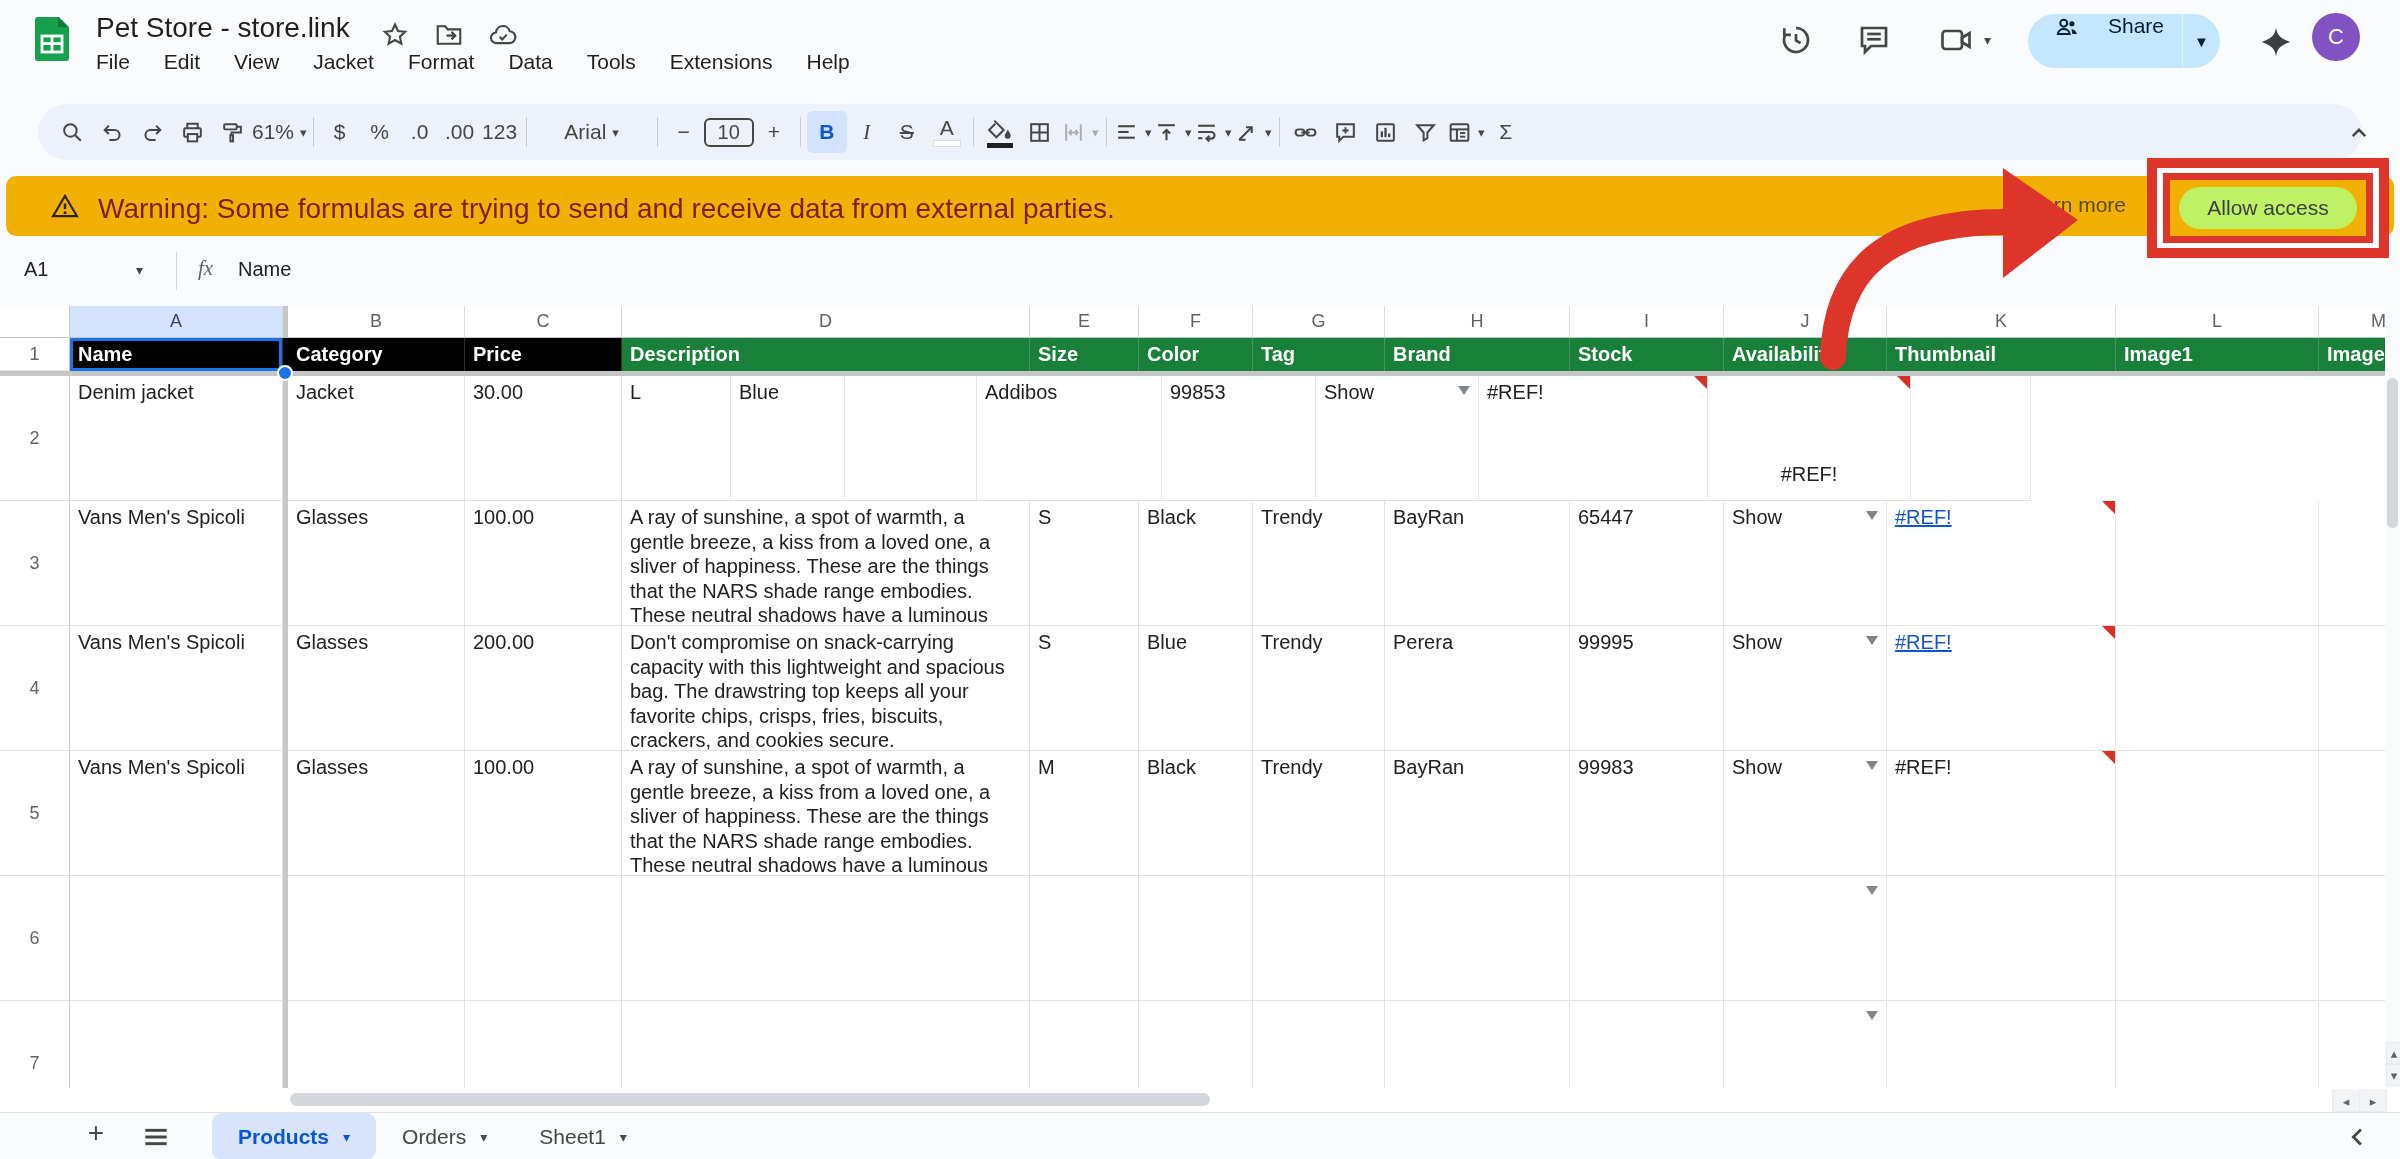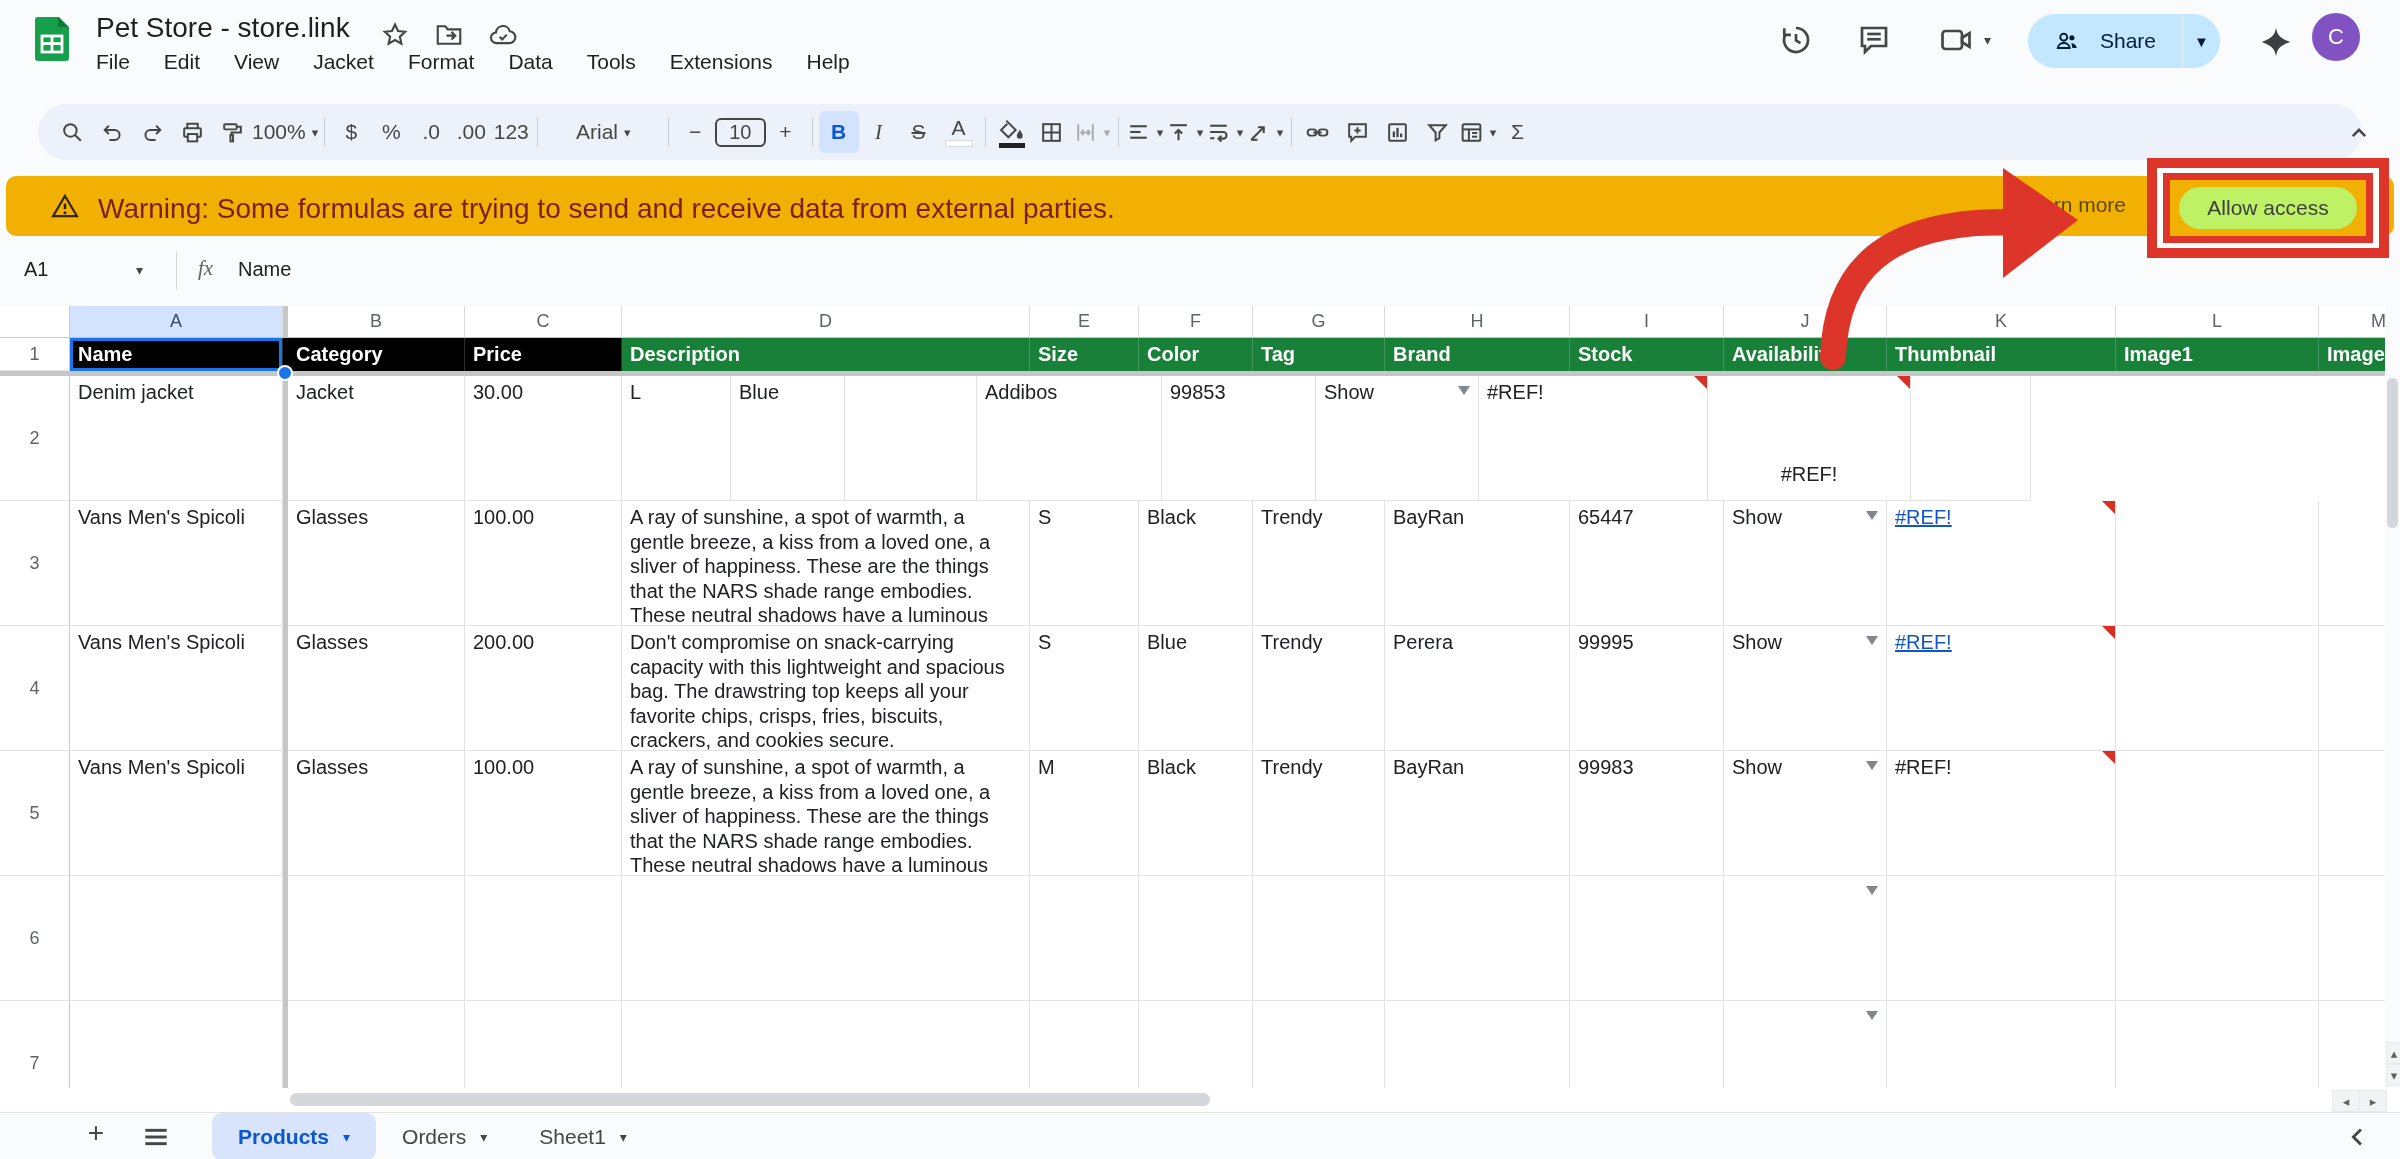--- a/index.html
+++ b/index.html
@@ -8,21 +8,21 @@
   .abs{position:absolute;}
   
   #chrome{position:absolute;left:0;top:0;width:2400px;height:104px;background:#f9fbfd;}
   #logo{position:absolute;left:28px;top:14px;width:48px;height:62px;}
   #doc-title{position:absolute;left:96px;top:12px;font-size:28px;color:#1f1f1f;}
   .title-ic{position:absolute;top:20px;width:30px;height:30px;color:#444746;}
   #menubar{position:absolute;left:96px;top:50px;display:flex;gap:34px;font-size:21px;color:#1f1f1f;}
   .menu-item{cursor:default;}
   .chrome-ic{position:absolute;top:22px;width:36px;height:36px;color:#444746;}
   #share-btn{position:absolute;left:2028px;top:14px;width:192px;height:54px;background:#c2e7ff;border-radius:27px;display:flex;align-items:center;}
-  #share-main{display:flex;align-items:center;gap:20px;padding-left:26px;width:128px;height:100%;}
+  #share-main{display:flex;gap:28px;padding-left:26px;width:128px;height:100%;}
   #share-label{font-size:21px;color:#001d35;font-weight:500;}
   #share-split{width:1px;height:54px;background:#e7f3fc;}
   #share-caret{flex:1;text-align:center;font-size:15px;color:#001d35;}
   #avatar{position:absolute;left:2312px;top:13px;width:48px;height:48px;border-radius:50%;background:#8153c2;color:#fff;font-size:22px;display:flex;align-items:center;justify-content:center;}
   
   #toolbar{position:absolute;left:38px;top:104px;width:2324px;height:56px;background:#edf2fa;border-radius:28px;display:flex;align-items:center;padding-left:14px;box-sizing:border-box;color:#444746;}
   .tb-item{display:flex;align-items:center;justify-content:center;min-width:40px;height:42px;border-radius:6px;font-size:21px;gap:4px;position:relative;}
   .tb-item svg{width:25px;height:25px;}
   .tb-caret{font-size:13px;color:#444746;margin-left:2px;}
   .tb-div{width:1px;height:30px;background:#c6cbd4;margin:0 6px;flex:none;}
@@ -206,21 +206,21 @@
         </svg>
       </div>
       <div class="tb-item">
         <svg viewBox="0 0 24 24" fill="none" stroke="#444746" stroke-width="1.9">
           <rect x="4" y="4" width="12" height="5" rx="1"></rect>
           <path d="M16 6.5h4v5.5h-9v3"></path>
           <rect x="10" y="14.5" width="2.5" height="6"></rect>
         </svg>
       </div>
       <div class="tb-item">
-        <span class="tb-label">100%</span>
+        <span class="tb-label">61%</span>
         <span class="tb-caret">▾</span>
       </div>
       <div class="tb-div"></div>
       <div class="tb-item">
         <span class="tb-label">$</span>
       </div>
       <div class="tb-item">
         <span class="tb-label">%</span>
       </div>
       <div class="tb-item">

